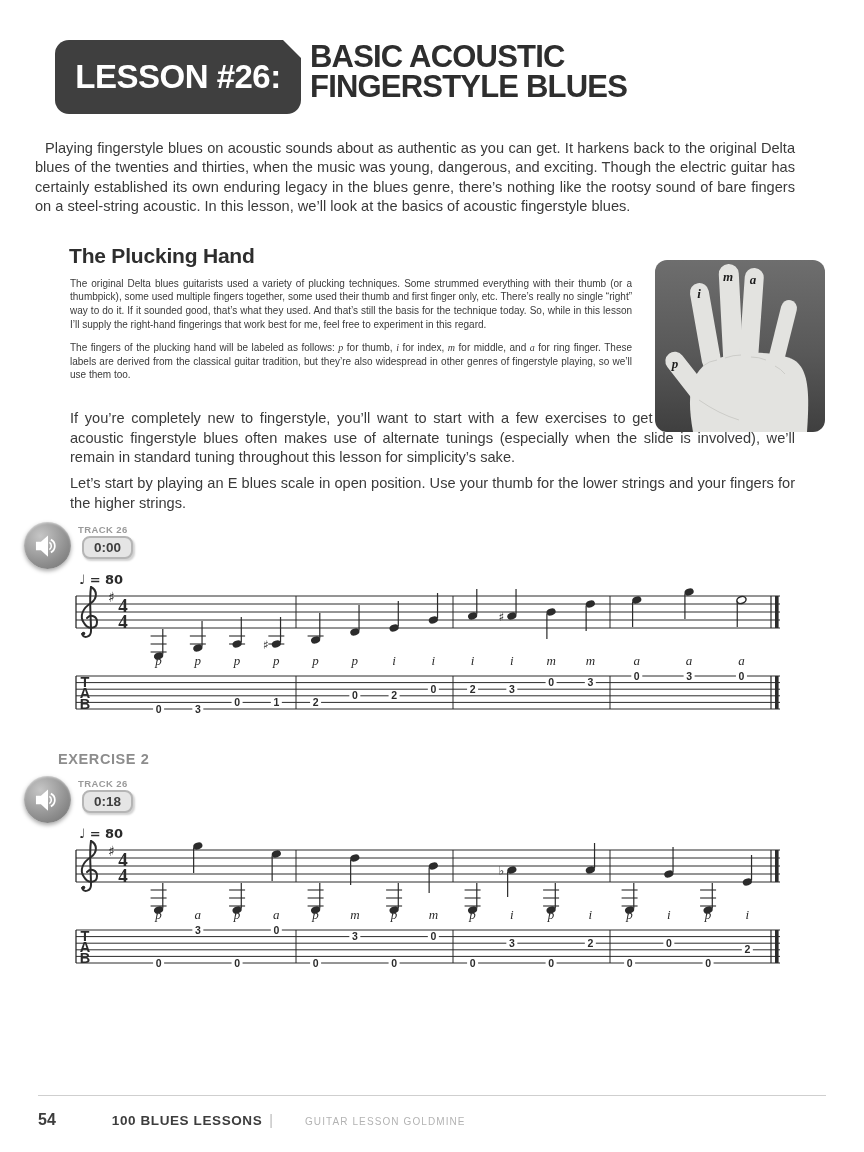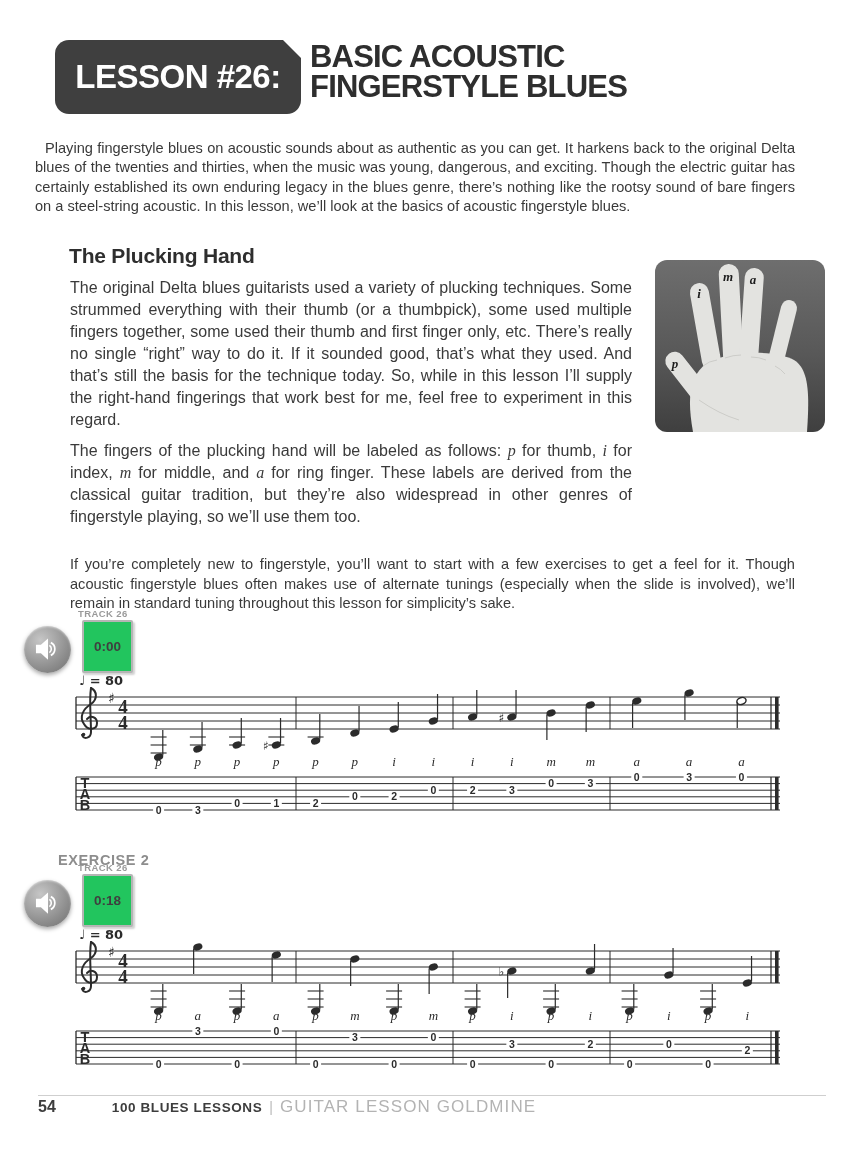--- a/index.html
+++ b/index.html
@@ -15,54 +15,54 @@
     font-weight:bold;font-size:33px;letter-spacing:-0.5px;flex:0 0 auto;
   }
   .lesson-box::after{content:'';position:absolute;top:-1px;right:-1px;
     border-top:20px solid #fff;border-left:20px solid transparent;}
   .title-block{margin-left:9px;margin-top:2px;}
   .title-line{font-weight:bold;font-size:31px;line-height:0.97;color:#2e2e2e;letter-spacing:-0.8px;}
   
   .intro{margin:25px 69px 0 35px;font-size:14.6px;line-height:1.33;text-align:justify;text-indent:10px;}
   h2.sec{margin:9px;font-size:21px;font-weight:bold;color:#2e2e2e;letter-spacing:-0.2px;}
   .plucking{position:relative;margin:27px 39px 0 60px;}
-  .plucking p{margin:9px 0 0 10px;width:562px;font-size:16px;line-height:1.38;text-align:justify;}
+  .plucking p{margin:9px 0 0 10px;width:562px;font-size:10px;line-height:1.38;text-align:justify;}
   .it-serif{font-style:italic;font-family:"Liberation Serif",serif;}
   .hand-fig{position:absolute;top:16px;right:0;width:170px;height:172px;border-radius:12px;overflow:hidden;}
   .exsec{margin:27px 69px 0 60px;}
   .exsec p{margin:8px 0 0 10px;font-size:14.6px;line-height:1.33;text-align:justify;}
   .ex-head{margin:27px 0 0 58px;font-size:14.5px;font-weight:bold;color:#8d8d8d;letter-spacing:0.6px;}
   .ex-desc{margin:7px 69px 0 70px;font-size:14.6px;line-height:1.33;text-align:justify;}
   
-  .track-badge{display:flex;align-items:flex-end;margin:9px 0 0 24px;height:50px;}
+  .track-badge{display:flex;align-items:flex-start;margin:9px 0 0 24px;height:50px;}
   .tb-circle{
     width:47px;height:47px;border-radius:50%;flex:0 0 auto;
     background:radial-gradient(circle at 35% 30%, #c6c6c6, #8e8e8e 62%, #6e6e6e);
     box-shadow:0 2px 4px rgba(0,0,0,.35), inset 0 1px 2px rgba(255,255,255,.5);
     display:flex;align-items:center;justify-content:center;
   }
   .tb-right{margin-left:7px;margin-top:2px;}
   .tb-label{font-size:9.5px;font-weight:bold;color:#9a9a9a;letter-spacing:0.4px;}
   .tb-time{
-    display:inline-block;margin-top:1px;margin-left:4px;border:2px solid #b5b5b5;border-radius:2px;
-    background:#22c55e;box-shadow:1.5px 2px 2px rgba(0,0,0,.18);
-    font-size:13.5px;font-weight:bold;color:#3f3f3f;line-height:19px;padding:15px 10px;
+    display:inline-block;margin-top:1px;margin-left:4px;border:2px solid #b5b5b5;border-radius:8px;
+    background:#e5e5e5;box-shadow:1.5px 2px 2px rgba(0,0,0,.18);
+    font-size:13.5px;font-weight:bold;color:#3f3f3f;line-height:19px;padding:0 10px;
   }
   
   .notation-block{margin:0 0 0 63px;}
   .notation-block svg{display:block;}
   
   .footer{
     position:absolute;left:38px;right:38px;top:1095px;border-top:1px solid #cfcfcf;
-    padding-top:1px;display:flex;align-items:baseline;
+    padding-top:15px;display:flex;align-items:baseline;
   }
   .pg-num{font-size:16px;font-weight:bold;color:#3d3d3d;}
   .book{margin-left:56px;font-size:13.5px;font-weight:bold;color:#3d3d3d;letter-spacing:0.6px;}
   .fsep{margin:0 7px;color:#b9b9b9;font-size:14px;}
-  .series{font-size:17px;color:#b3b3b3;letter-spacing:1.1px;}
+  .series{font-size:10px;color:#b3b3b3;letter-spacing:1.1px;margin-left:25px;}
 </style>
 </head>
 <body>
 
 <div class="page">
 
   <div class="header">
     <div class="lesson-box">
       <span>LESSON #26:</span>
     </div>
@@ -112,20 +112,21 @@
     </div>
 
     <p>The original Delta blues guitarists used a variety of plucking techniques. Some strummed everything with their thumb (or a thumbpick), some used multiple fingers together, some used their thumb and first finger only, etc. There’s really no single “right” way to do it. If it sounded good, that’s what they used. And that’s still the basis for the technique today. So, while in this lesson I’ll supply the right-hand fingerings that work best for me, feel free to experiment in this regard.</p>
     <p><span>The fingers of the plucking hand will be labeled as follows: </span><span class="it-serif">p</span><span> for thumb, </span><span class="it-serif">i</span><span> for index, </span><span class="it-serif">m</span><span> for middle, and </span><span class="it-serif">a</span><span> for ring finger. These labels are derived from the classical guitar tradition, but they’re also widespread in other genres of fingerstyle playing, so we’ll use them too.</span></p>
   </div>
 
   <div class="exsec">
     <p>If you’re completely new to fingerstyle, you’ll want to start with a few exercises to get a feel for it. Though acoustic fingerstyle blues often makes use of alternate tunings (especially when the slide is involved), we’ll remain in standard tuning throughout this lesson for simplicity’s sake.</p>
   </div>
 
+  <p class="ex-desc">Let’s start by playing an E blues scale in open position. Use your thumb for the lower strings and your fingers for the higher strings.</p>
   <div class="track-badge">
     <div class="tb-circle">
       <svg width="34" height="34" viewBox="0 0 48 48">
         <path d="M7,18 h7 l10,-9 v30 l-10,-9 h-7 z" fill="#fff"></path>
         <path d="M28,15 a10,10 0 0 1 0,18" stroke="#fff" stroke-width="2.4" fill="none"></path>
         <path d="M26,19 a6,6 0 0 1 0,10" stroke="#fff" stroke-width="2.2" fill="none"></path>
       </svg>
     </div>
     <div class="tb-right">
       <div class="tb-label">TRACK 26</div>

